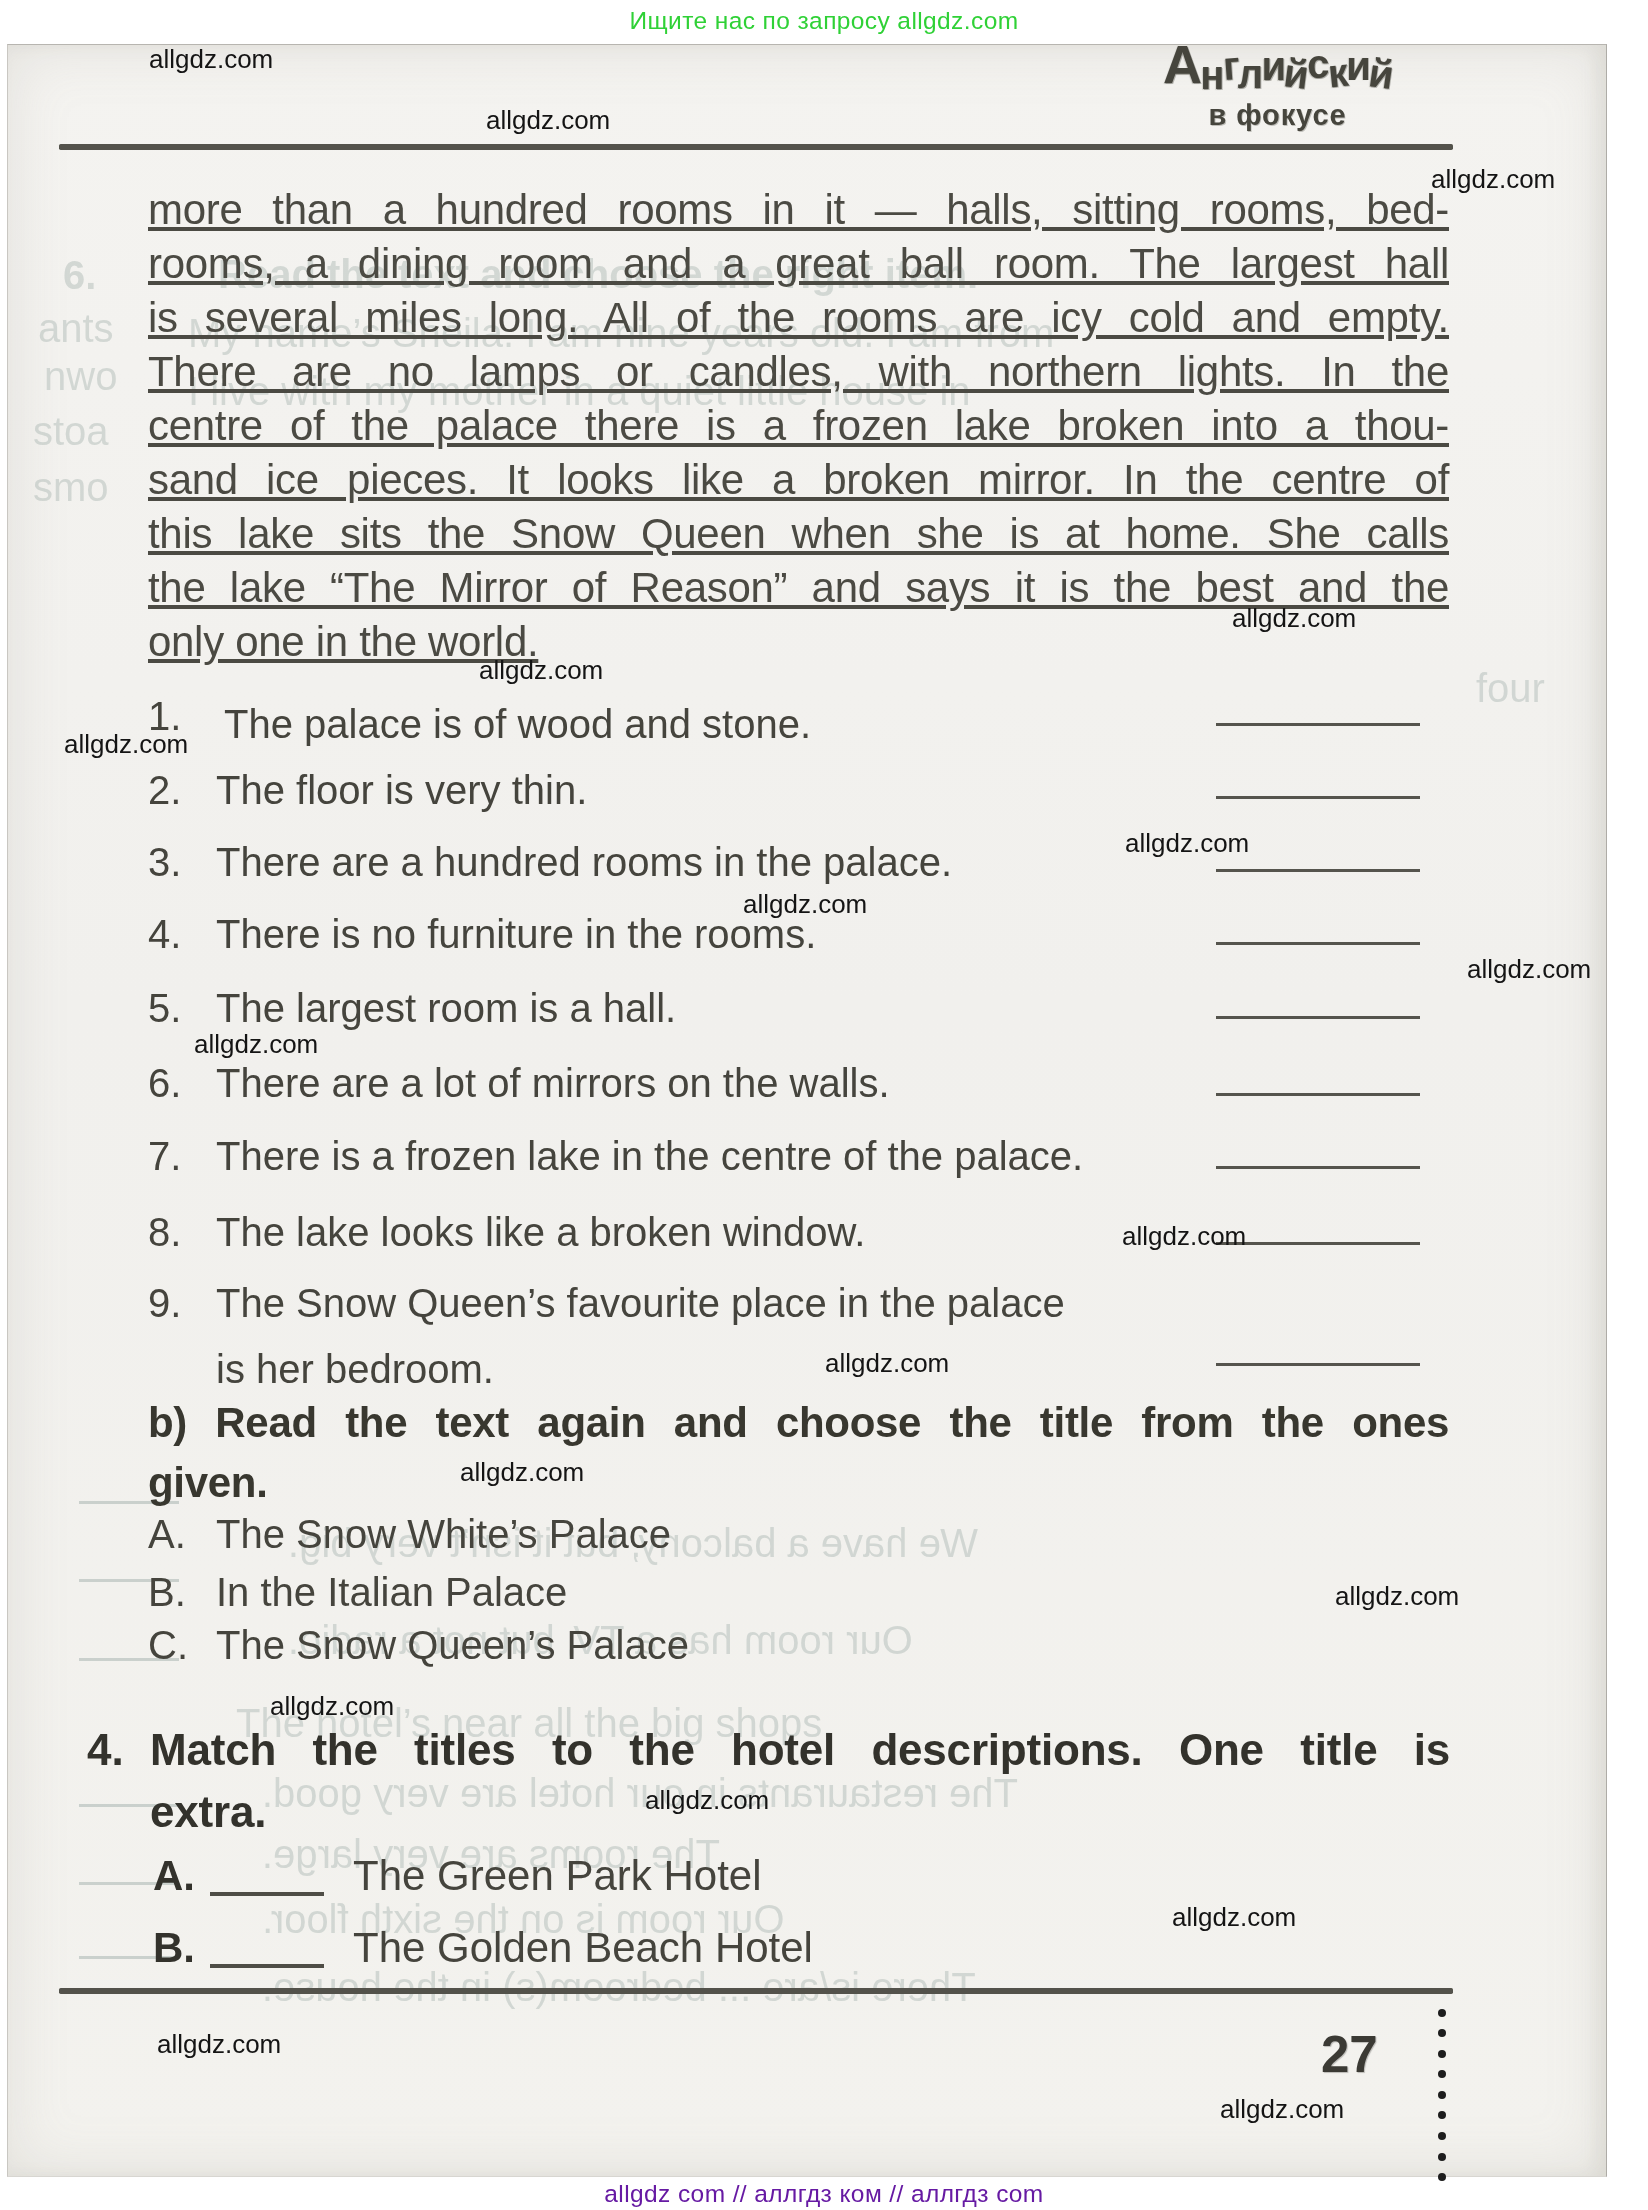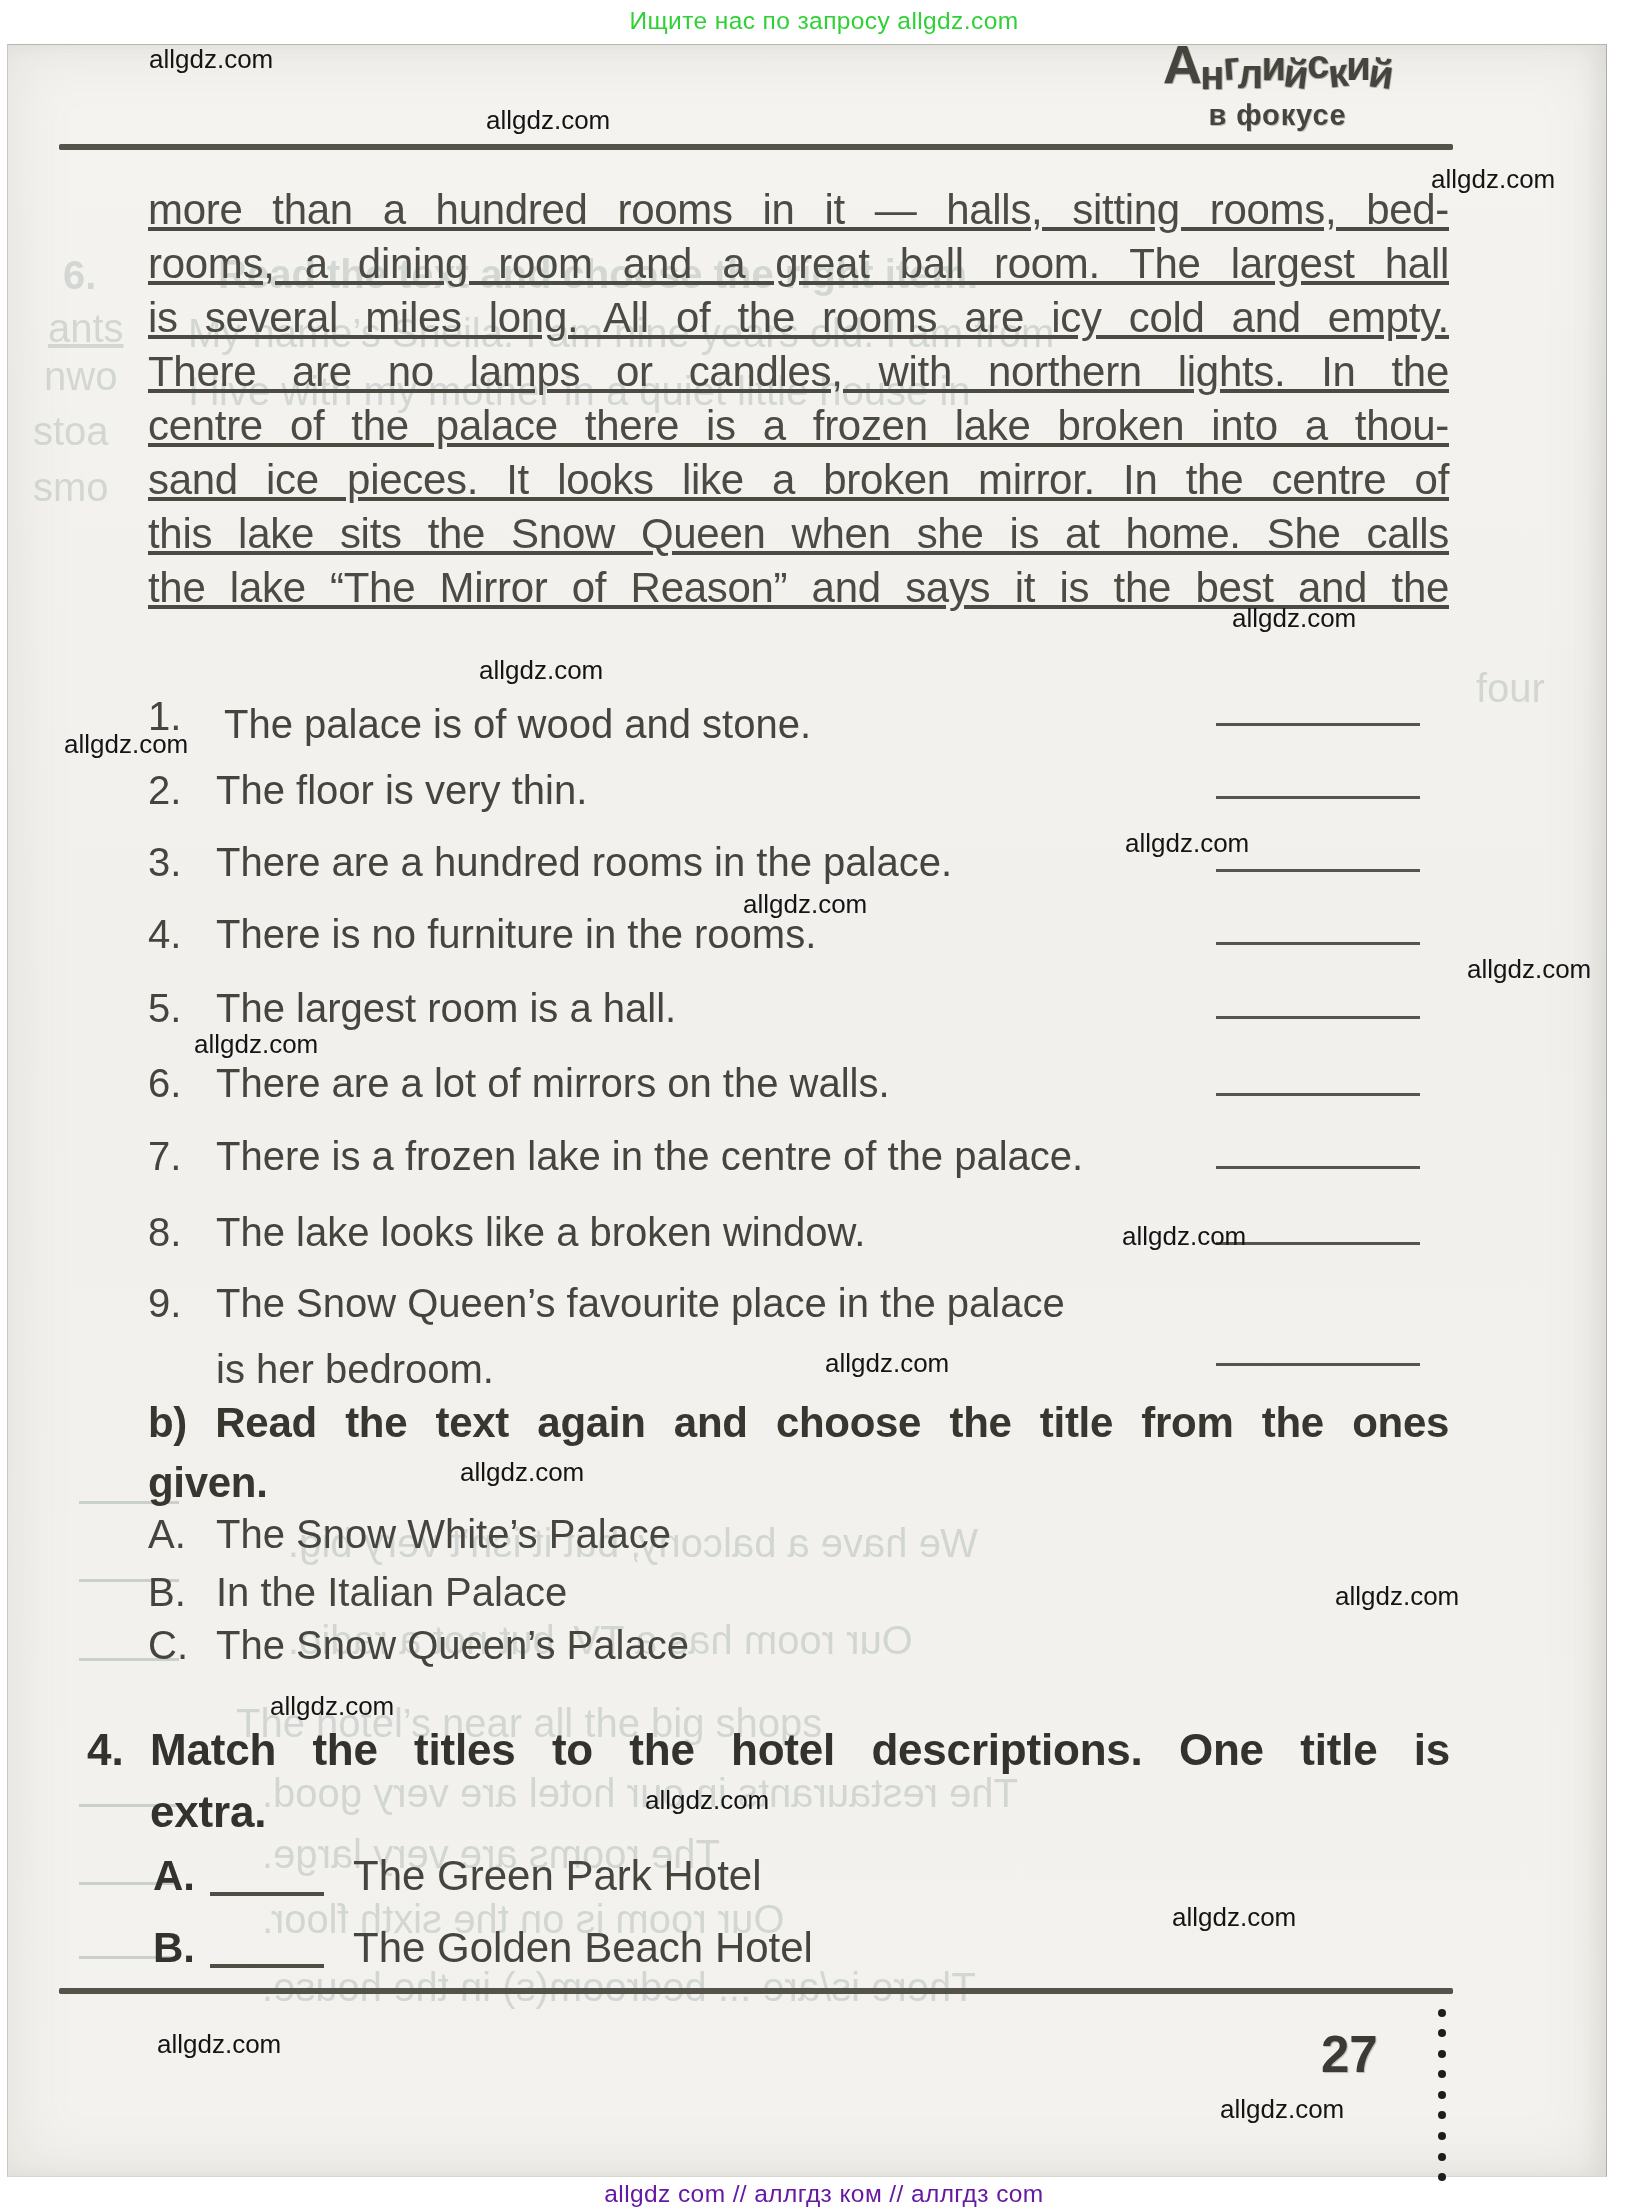--- a/index.html
+++ b/index.html
@@ -98,21 +98,21 @@
   <div class="logo-l2">в фокусе</div>
 </div>
 
 <div class="rule rule-top"></div>
 
 <div id="ghost-layer">
     <div class="ghost b" style="left: 63px; top: 253px;">6.</div>
     <div class="ghost b" style="left: 218px; top: 252px;">Read the text and choose the right item.</div>
     <div class="ghost" style="left: 188px; top: 311px;">My name’s Sheila. I am nine years old. I am from</div>
     <div class="ghost" style="left: 188px; top: 369px;">I live with my mother in a quiet little house in</div>
-    <div class="ghost" style="left: 48px; top: 306px; text-decoration: underline;">ants</div>
+    <div class="ghost" style="left: 38px; top: 306px;">ants</div>
     <div class="ghost" style="left: 44px; top: 354px;">nwo</div>
     <div class="ghost" style="left: 33px; top: 409px;">stoa</div>
     <div class="ghost" style="left: 33px; top: 465px;">smo</div>
     <div class="ghost" style="left: 1476px; top: 666px;">four</div>
     <div class="ghost mir" style="left: 288px; top: 1521px;">We have a balcony, but it isn’t very big.</div>
     <div class="ghost mir" style="left: 288px; top: 1618px;">Our room has a TV, but not a radio.</div>
     <div class="ghost" style="left: 236px; top: 1701px;">The hotel’s near all the big shops.</div>
     <div class="ghost mir" style="left: 262px; top: 1771px;">The restaurants in our hotel are very good.</div>
     <div class="ghost mir" style="left: 262px; top: 1832px;">The rooms are very large.</div>
     <div class="ghost mir" style="left: 262px; top: 1897px;">Our room is on the sixth floor.</div>
@@ -127,20 +127,21 @@
 
 <div class="passage" id="passage">
     <div class="para-line">more than a hundred rooms in it — halls, sitting rooms, bed-</div>
     <div class="para-line">rooms, a dining room and a great ball room. The largest hall</div>
     <div class="para-line">is several miles long. All of the rooms are icy cold and empty.</div>
     <div class="para-line">There are no lamps or candles, with northern lights. In the</div>
     <div class="para-line">centre of the palace there is a frozen lake broken into a thou-</div>
     <div class="para-line">sand ice pieces. It looks like a broken mirror. In the centre of</div>
     <div class="para-line">this lake sits the Snow Queen when she is at home. She calls</div>
     <div class="para-line">the lake “The Mirror of Reason” and says it is the best and the</div>
+    <div class="para-line no-just">only one in the world.</div>
   </div>
 
 <div id="statements">
     <div class="statement" style="top: 688px;">
       <div class="num">1.</div>
       <div class="stext" style="top: 8px; margin-left: 8px;">The palace is of wood and stone.</div>
       <div class="blank" style="top: 35px;"></div>
     </div>
     <div class="statement" style="top: 762px;">
       <div class="num">2.</div>

